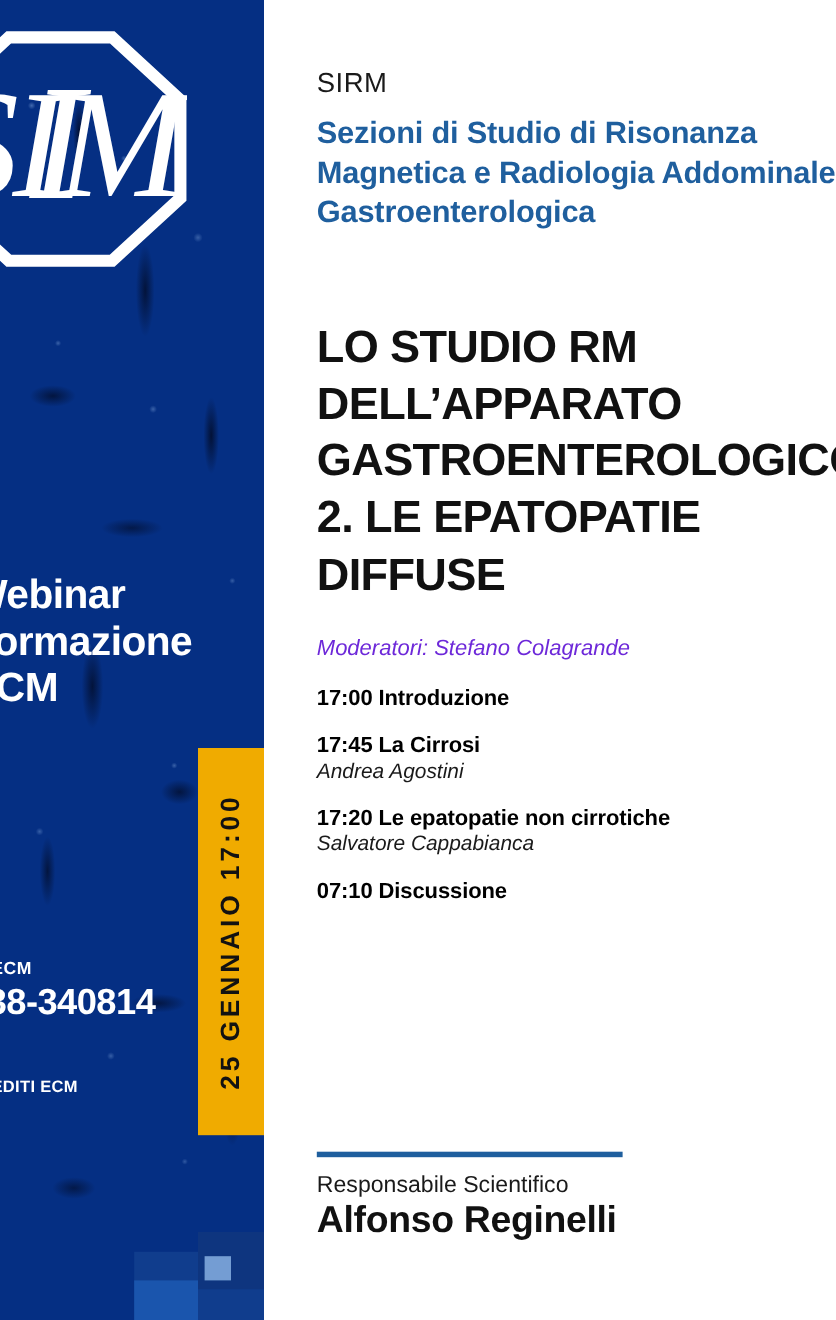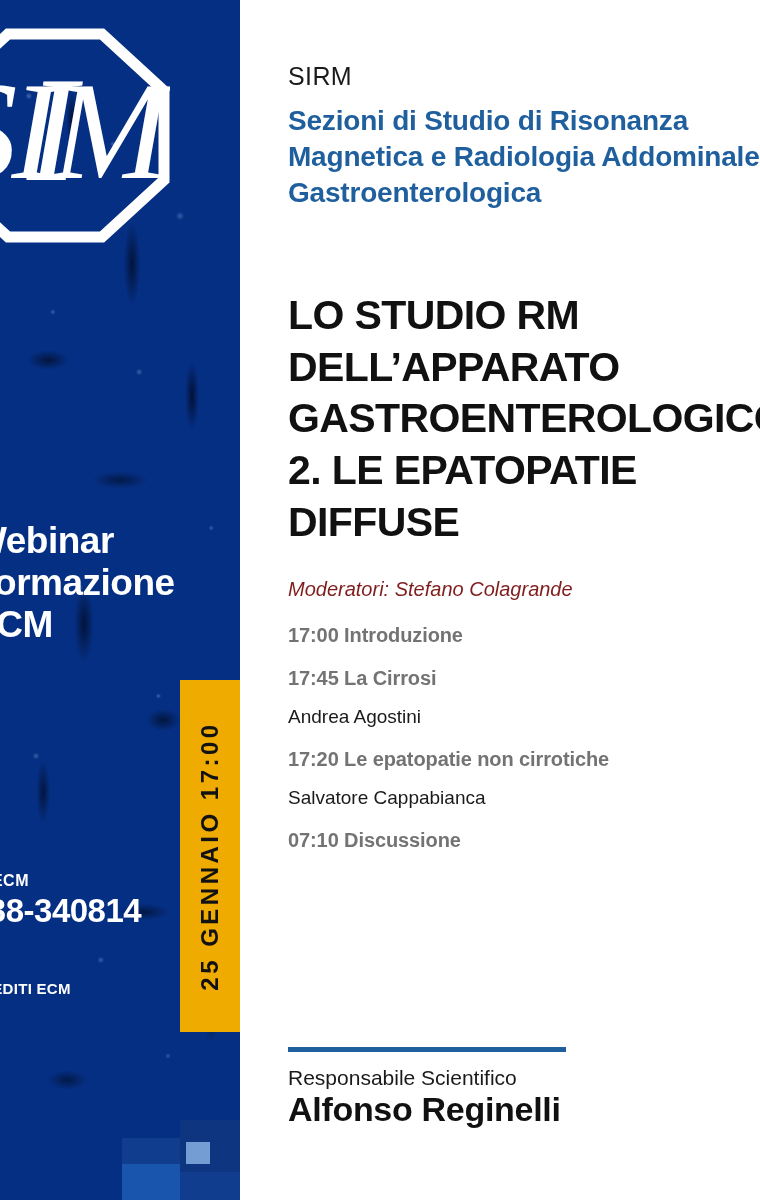--- a/index.html
+++ b/index.html
@@ -239,41 +239,42 @@
     line-height: 1.26;
     color: #111111;
     letter-spacing: -0.6px;
   }
   .moderatori {
     position: absolute;
     left: 0;
     top: 578px;
     font-size: 20px;
     font-style: italic;
-    color: #7f1d1d;
+    color: #6d28d9;
   }
   .agenda {
     position: absolute;
     left: 0;
     top: 624px;
     width: 470px;
   }
   .agenda-item {
     margin-bottom: 20px;
   }
   .agenda-line {
     font-size: 20px;
     font-weight: bold;
-    color: #737373;
+    color: #000000;
     letter-spacing: -0.1px;
   }
   .agenda-speaker {
     font-size: 19px;
+    font-style: italic;
     color: #1a1a1a;
-    margin-top: 16px;
+    margin-top: 1px;
   }
   .rule {
     position: absolute;
     left: 0;
     top: 1047px;
     width: 278px;
     height: 5px;
     background: #1f5f9e;
   }
   .resp-label {

